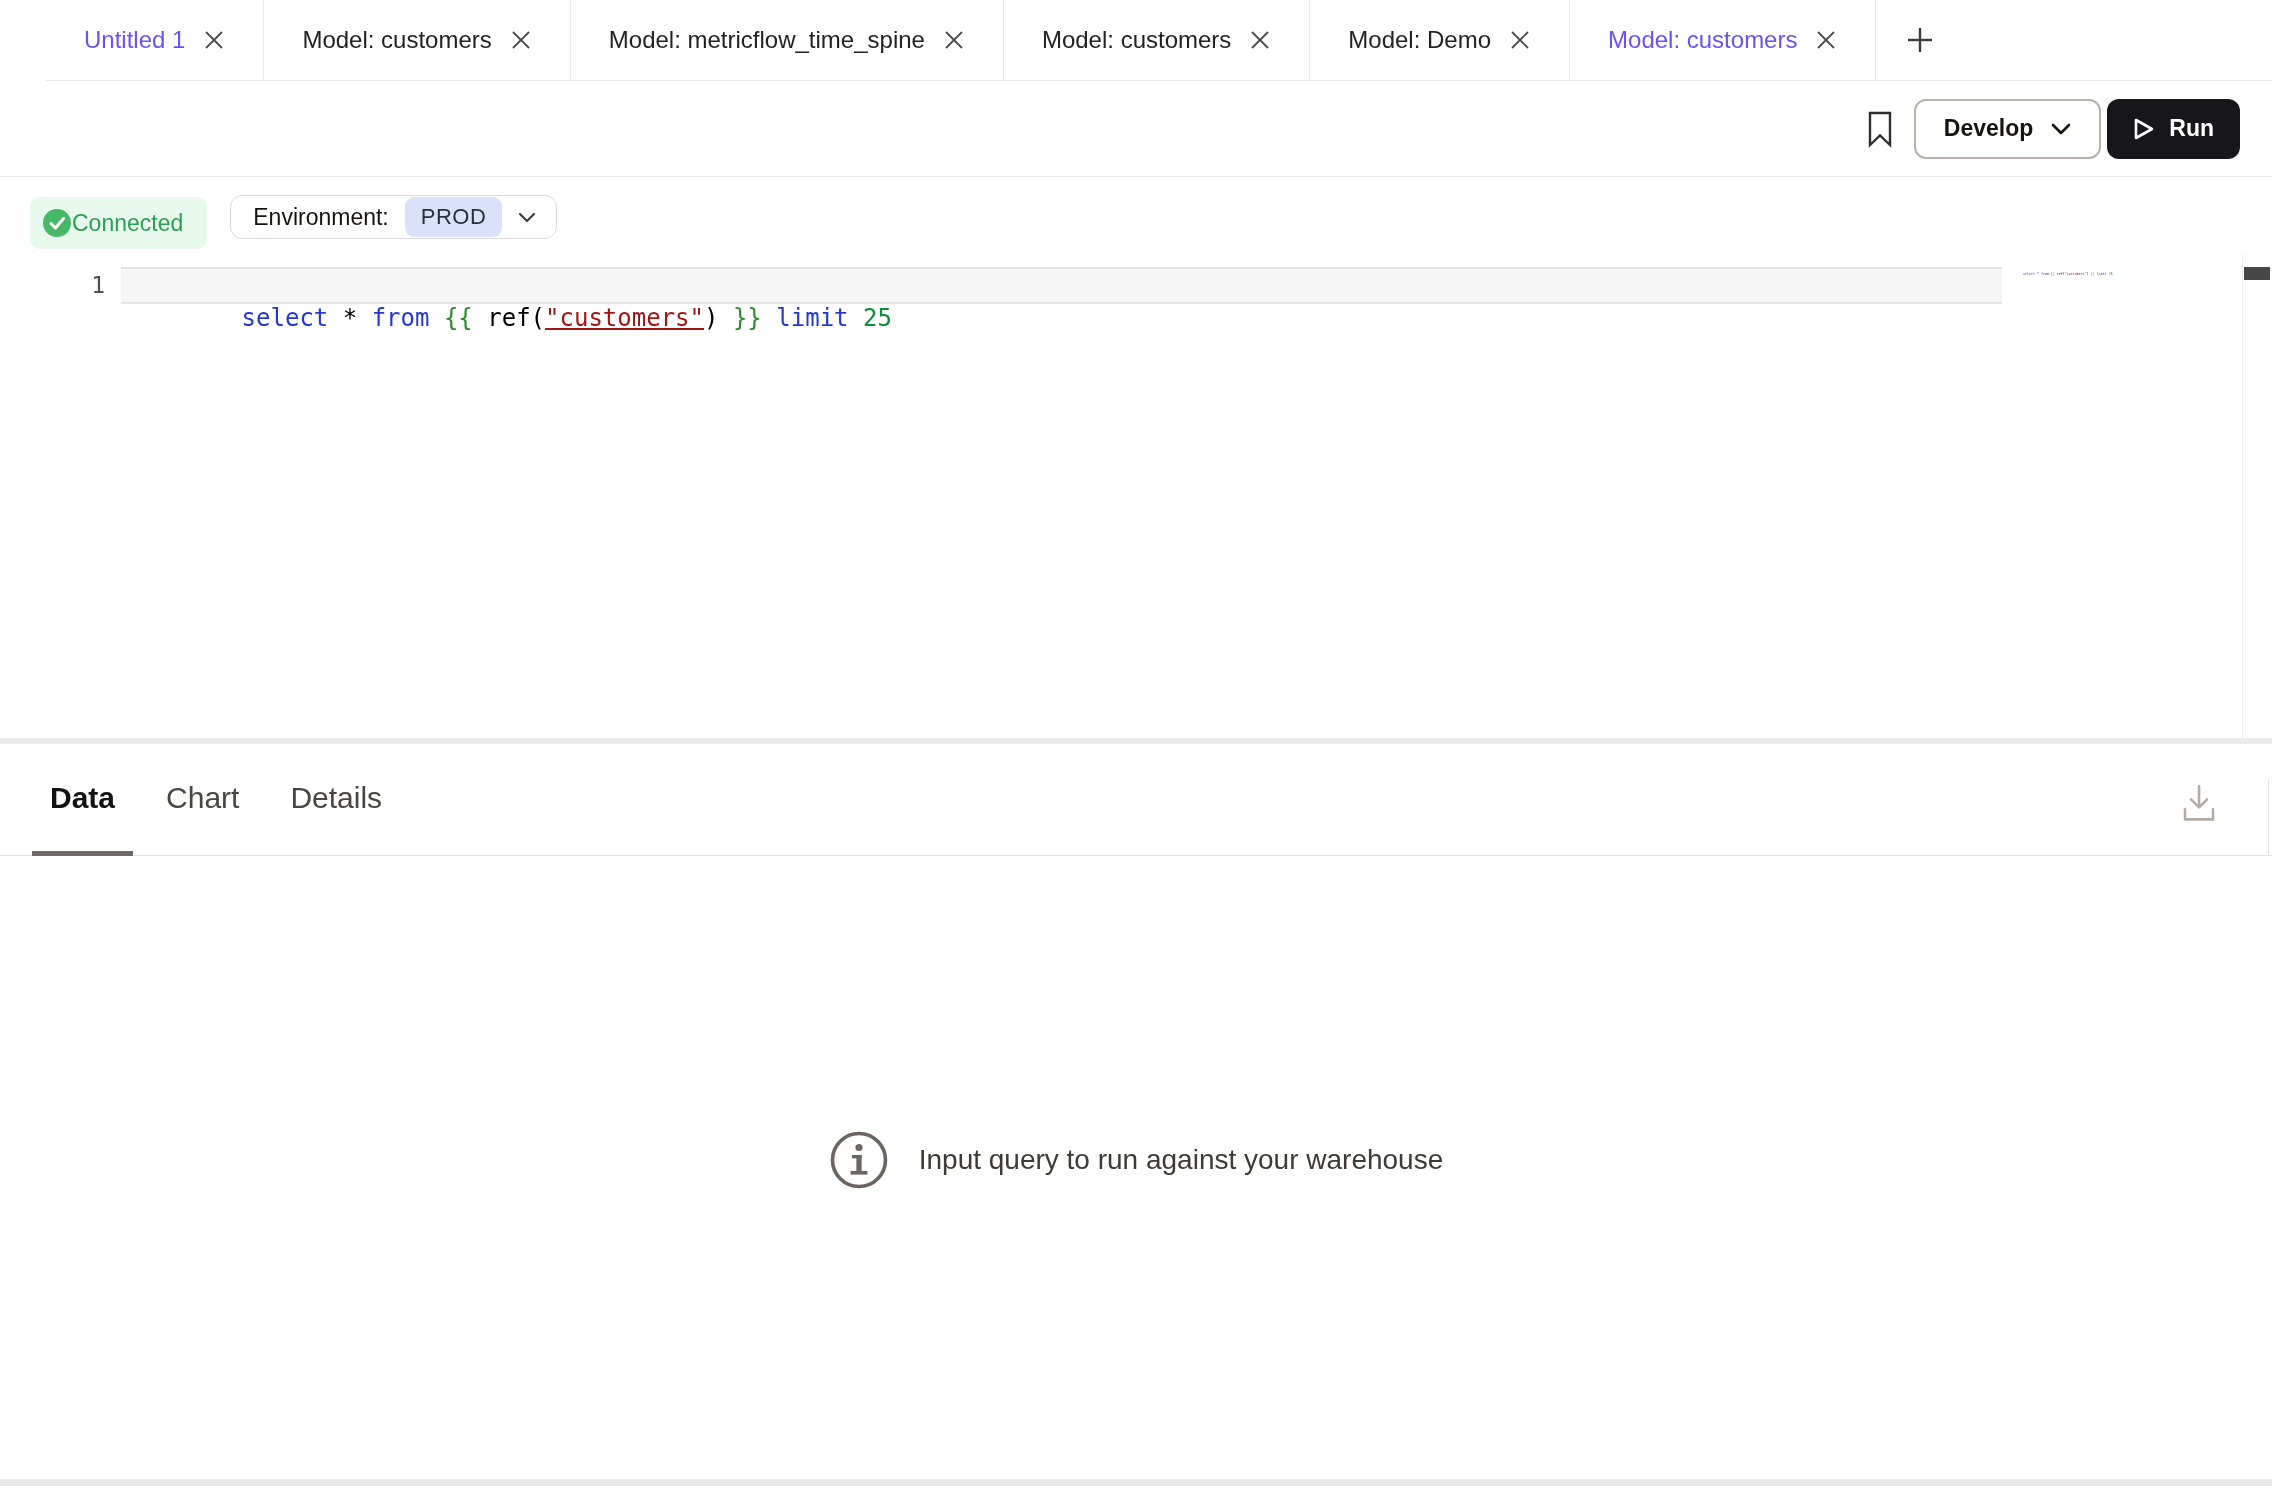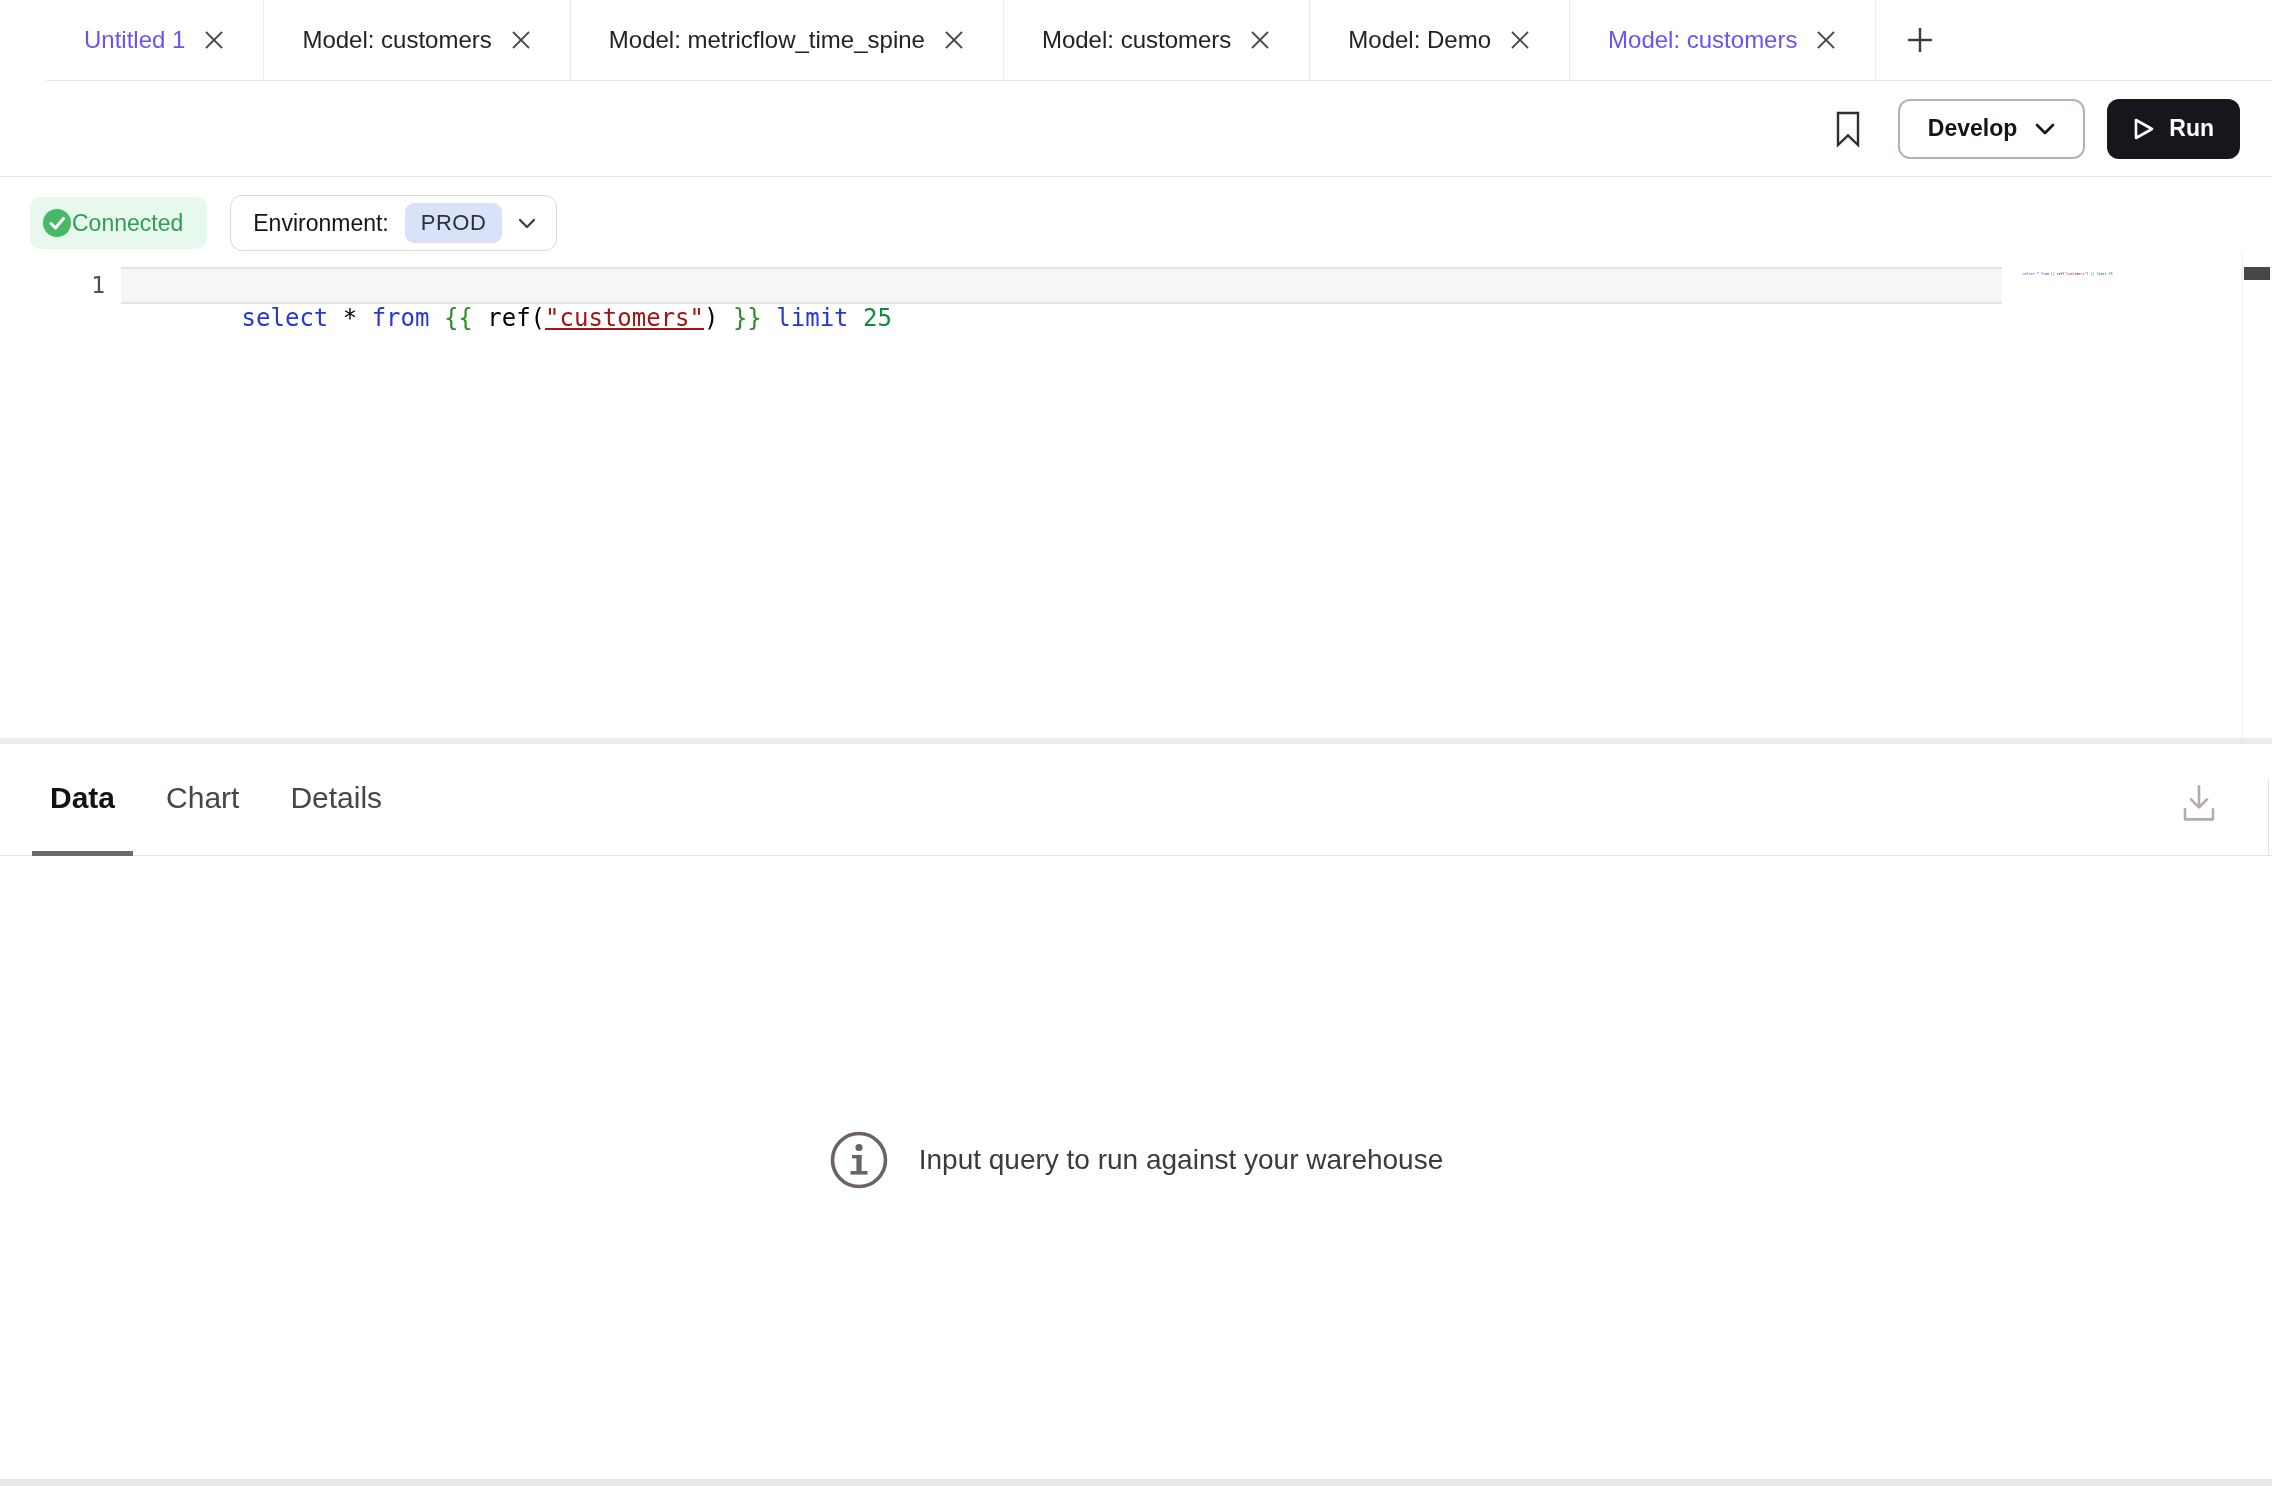--- a/index.html
+++ b/index.html
@@ -10,32 +10,32 @@
   
   .tabbar { height:81px; display:flex; align-items:stretch; border-bottom:1px solid #e7e7e7; background:#fff;margin-left:46px; }
   .tab { display:flex; align-items:center; gap:18px; padding:0 38px; border-right:1px solid #ececec;
          font-size:24px; color:#232323; cursor:default; white-space:nowrap; }
   .tab.active .tab-label { color:var(--accent,#6a53f1); }
   .tab-close { display:flex; align-items:center; }
   .tab-plus { width:88px; display:flex; align-items:center; justify-content:center; }
 
   
   .toolbar { height:96px; display:flex; align-items:center; justify-content:flex-end;
-             gap:22px; padding-right:32px; border-bottom:1px solid #e7e7e7; background:#fff; }
+             gap:6px; padding-right:32px; border-bottom:1px solid #e7e7e7; background:#fff; }
   .bookmark-wrap { margin-right:14px; display:flex; align-items:center; }
   .btn { display:flex; align-items:center; border-radius:12px; height:60px; font-size:23px; font-weight:600; }
   .btn-develop { gap:18px; padding:0 28px; background:#fff; border:2px solid #b9b2ac; color:#17130f; }
   .btn-run { gap:14px; padding:0 26px; background:#17161b; border:none; color:#ffffff; }
 
   
   .status-row { height:77px; display:flex; align-items:flex-start; gap:23px; padding:20px 0 0 30px; }
   .badge-connected { height:52px; display:flex; align-items:center; padding:0 24px 0 12px;
                      background:#e7f8ec; border-radius:10px; color:var(--connected-green,#2f9e55);
                      font-size:23px; font-weight:500; }
-  .env-control { height:56px; margin-top:-2px; display:flex; align-items:center; gap:16px;
+  .env-control { height:44px; margin-top:-2px; display:flex; align-items:center; gap:16px;
                  padding:0 20px 0 22px; background:#fff; border:1px solid #dadada; border-radius:12px;
                  font-size:23px; color:#17130f; }
   .prod-badge { background:var(--env-badge-bg,#d9e2f8); color:#2a3040; border-radius:9px;
                 padding:7px 16px; font-size:22px; font-weight:500; letter-spacing:.5px; }
 
   
   .editor { position:relative; height:484px; background:#fff; }
   .editor-rail { position:absolute; top:0; bottom:0; left:2242px; width:1px; background:#ededed; }
   .line-row { position:absolute; top:13px; left:0; width:2002px; height:37px; display:flex; }
   .gutter { width:121px; text-align:right; padding-right:16px; font-family:"DejaVu Sans Mono", monospace;

